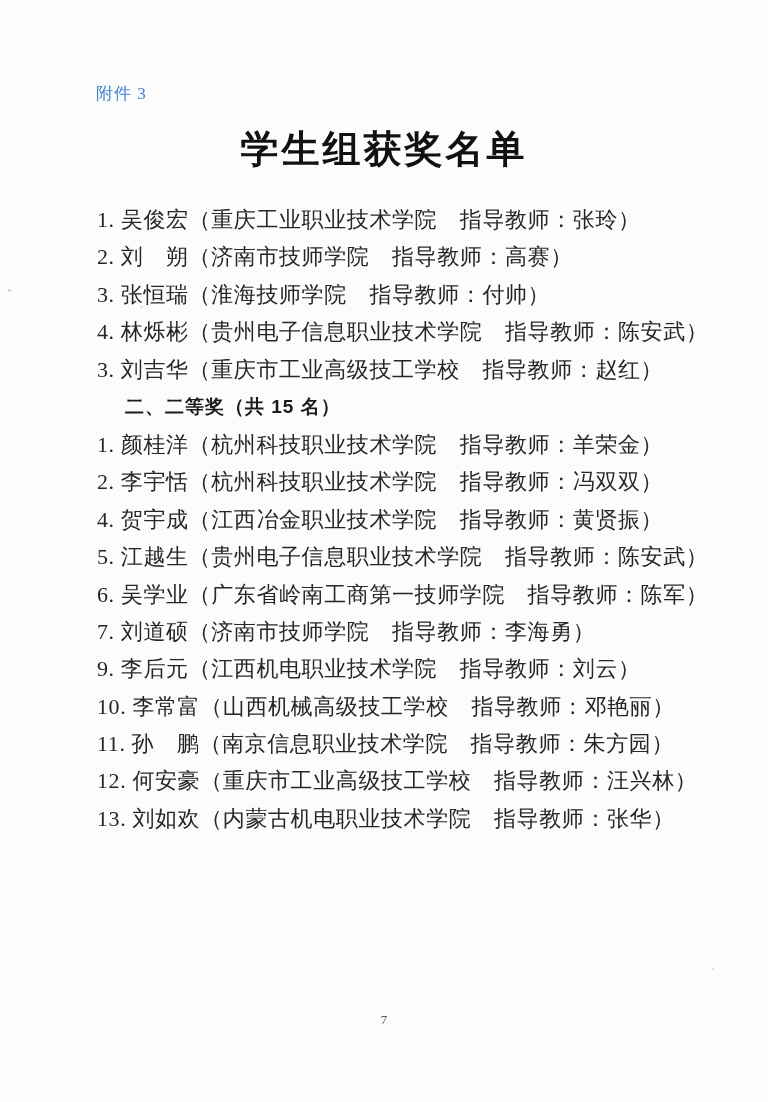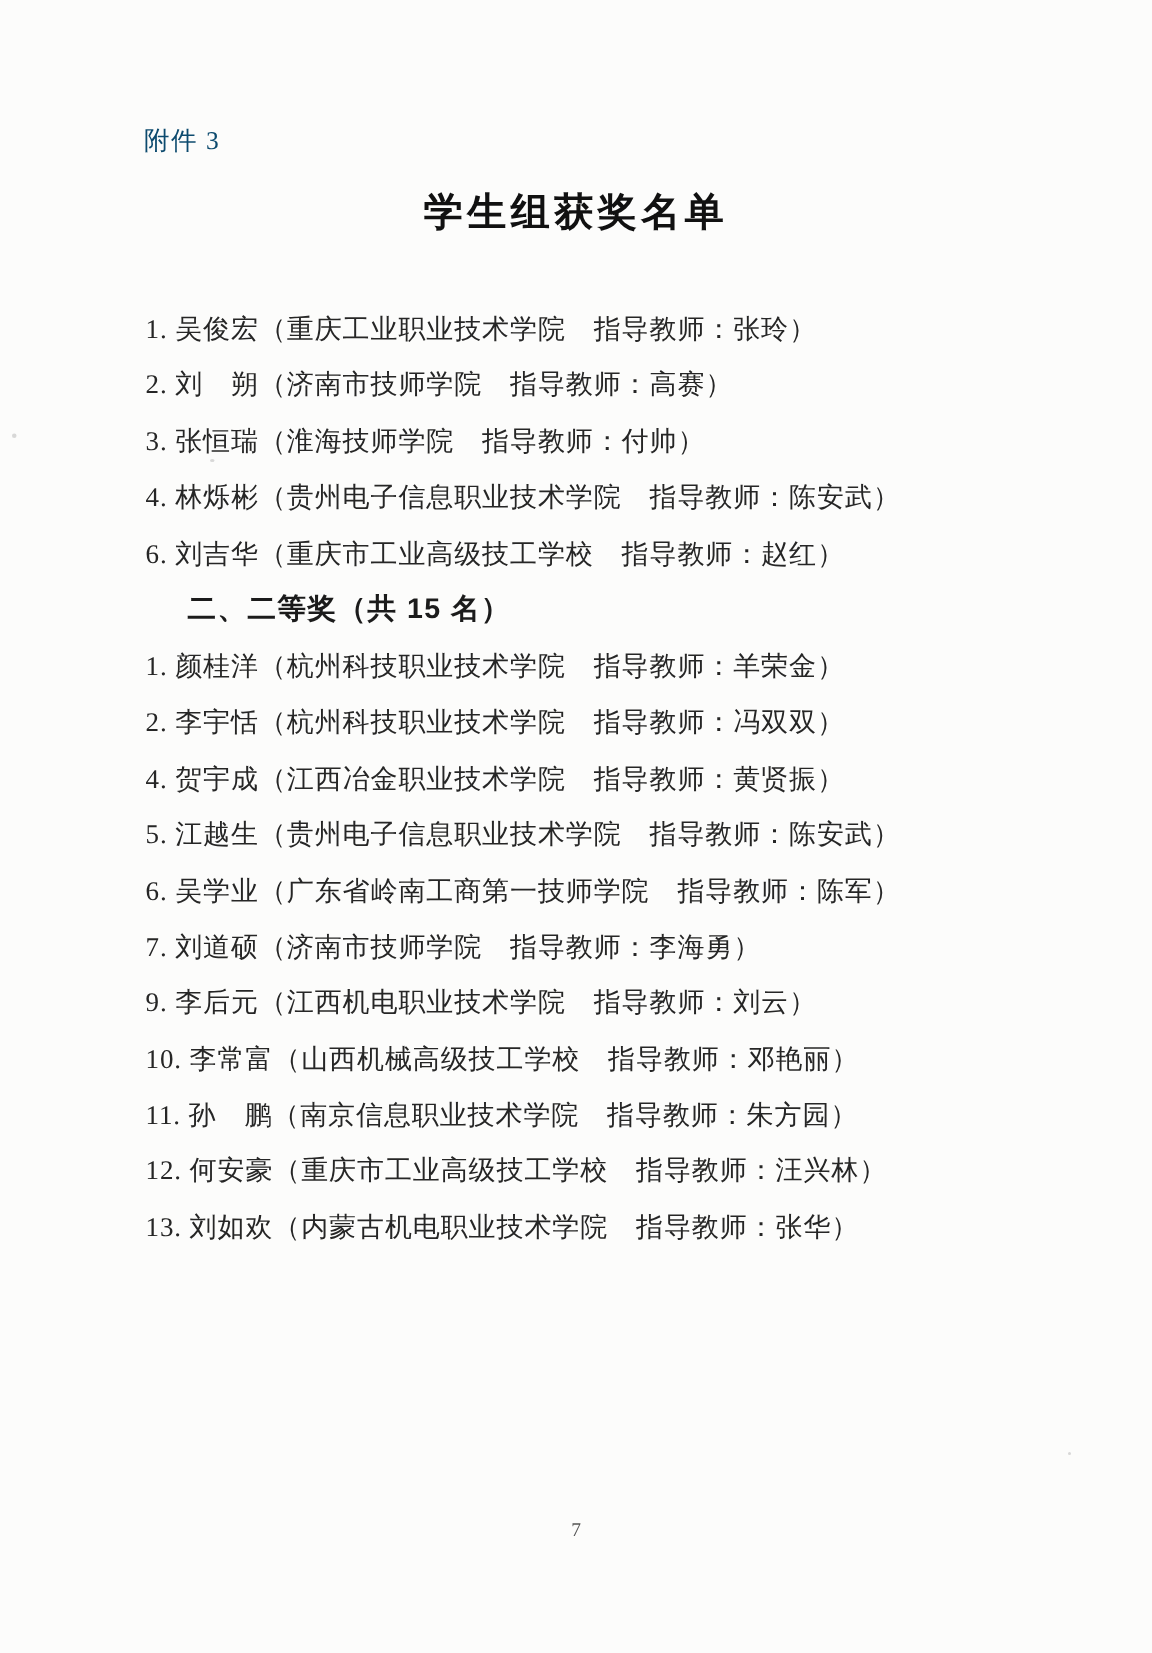--- a/index.html
+++ b/index.html
@@ -16,31 +16,31 @@
     overflow: hidden;
     color: #222;
     font-family: "Liberation Serif", "DejaVu Serif", serif;
   }
   .attachment {
     position: absolute;
     left: 96px;
     top: 82px;
     font-size: 17px;
     letter-spacing: 1px;
-    color: #0c4a6e;
+    color: #3b82f6;
   }
   .doc-title {
     position: absolute;
     top: 124px;
     left: 0;
     width: 100%;
     text-align: center;
     font-family: "Liberation Sans", "DejaVu Sans", sans-serif;
     font-weight: bold;
-    font-size: 26px;
+    font-size: 38px;
     letter-spacing: 3px;
     color: #111;
   }
   .content {
     position: absolute;
     left: 97px;
     right: 56px;
     top: 201px;
   }
   .section-heading {
@@ -49,21 +49,21 @@
     font-size: 19px;
     letter-spacing: 1px;
     color: #1b1b1b;
     margin: 0 0 0 28px;
     line-height: 38px;
     height: 38px;
     white-space: nowrap;
   }
   .item {
     margin: 0;
-    font-size: 18px;
+    font-size: 22px;
     letter-spacing: 0.6px;
     color: #262626;
     line-height: 37.4px;
     height: 37.4px;
     white-space: nowrap;
   }
   .page-number {
     position: absolute;
     top: 1012px;
     left: 0;
@@ -91,21 +91,21 @@
   <div class="attachment">附件 3</div>
 
   <div class="doc-title">学生组获奖名单</div>
 
   <div class="content">
 
     <p class="item">1. 吴俊宏（重庆工业职业技术学院　指导教师：张玲）</p>
     <p class="item">2. 刘　朔（济南市技师学院　指导教师：高赛）</p>
     <p class="item">3. 张恒瑞（淮海技师学院　指导教师：付帅）</p>
     <p class="item">4. 林烁彬（贵州电子信息职业技术学院　指导教师：陈安武）</p>
-    <p class="item">6. 刘吉华（重庆市工业高级技工学校　指导教师：赵红）</p>
+    <p class="item">3. 刘吉华（重庆市工业高级技工学校　指导教师：赵红）</p>
 
     <p class="section-heading">二、二等奖（共 15 名）</p>
     <p class="item">1. 颜桂洋（杭州科技职业技术学院　指导教师：羊荣金）</p>
     <p class="item">2. 李宇恬（杭州科技职业技术学院　指导教师：冯双双）</p>
     <p class="item">4. 贺宇成（江西冶金职业技术学院　指导教师：黄贤振）</p>
     <p class="item">5. 江越生（贵州电子信息职业技术学院　指导教师：陈安武）</p>
     <p class="item">6. 吴学业（广东省岭南工商第一技师学院　指导教师：陈军）</p>
     <p class="item">7. 刘道硕（济南市技师学院　指导教师：李海勇）</p>
     <p class="item">9. 李后元（江西机电职业技术学院　指导教师：刘云）</p>
     <p class="item">10. 李常富（山西机械高级技工学校　指导教师：邓艳丽）</p>

